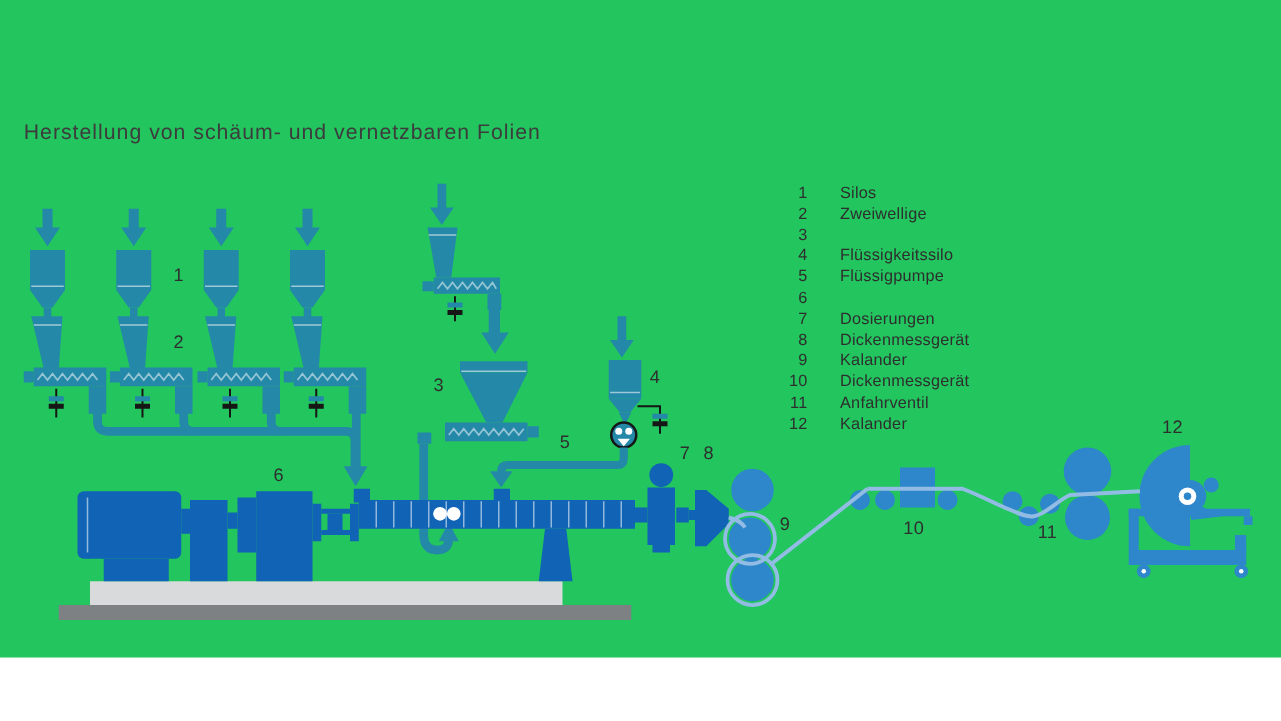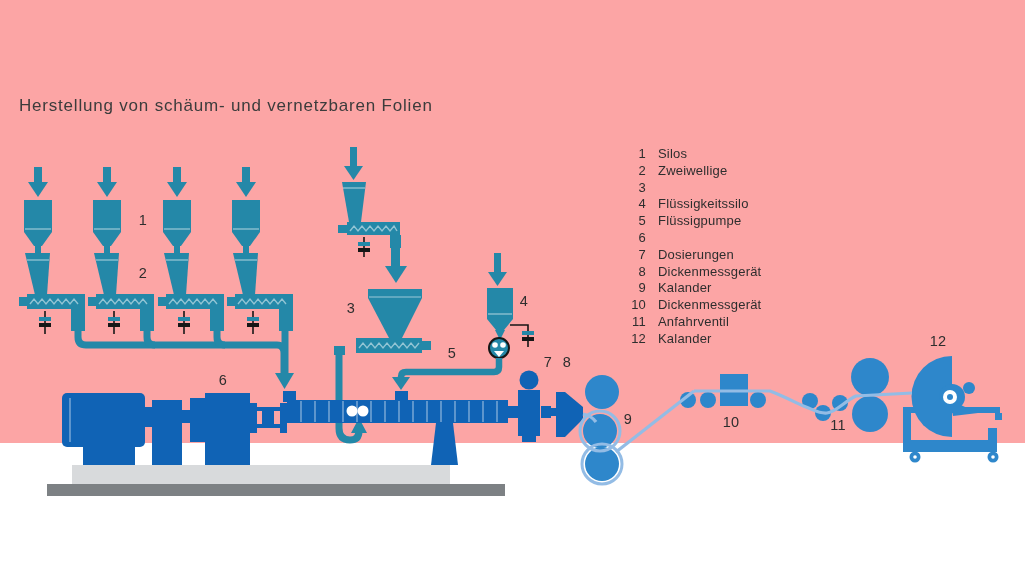--- a/index.html
+++ b/index.html
@@ -2,27 +2,27 @@
 <html style="--teal: #2488A8; --extruder_blue: #1063B5; --downstream_blue: #2E87CB; --film_blue: #93BCE5; --platform_grey: #D8DADC; --floor_grey: #7D8184; --text: #2E2E2E;"><head>
 <meta charset="utf-8">
 <style>
   :root{
     --teal:#2488A8; --extruder_blue:#1063B5; --downstream_blue:#2E87CB;
     --film_blue:#93BCE5; --platform_grey:#D8DADC; --floor_grey:#7D8184; --text:#2E2E2E;
   }
   *{box-sizing:border-box;margin:0;padding:0}
   html,body{width:1025px;height:577px;background:#fff;overflow:hidden;
     font-family:"Liberation Sans",sans-serif}
-  .stage{position:relative;width:1025px;height:443px;background:#fca5a5}
+  .stage{position:relative;width:1025px;height:526px;background:#22c55e}
   .title{position:absolute;left:19px;top:96px;font-size:17px;letter-spacing:.8px;
     color:#3c3c3c;font-weight:400}
   .legend{position:absolute;left:628px;top:146px;color:var(--text);font-size:13px}
   .lrow{display:flex;line-height:16.8px;letter-spacing:.2px}
   .lnum{width:18px;text-align:right;flex:none}
-  .ltext{margin-left:12px;white-space:nowrap}
+  .ltext{margin-left:26px;white-space:nowrap}
   svg{position:absolute;left:0;top:0}
   .f-teal{fill:var(--teal)} .s-teal{stroke:var(--teal);fill:none}
   .f-royal{fill:var(--extruder_blue)}
   .f-blue{fill:var(--downstream_blue)}
   .s-film{stroke:var(--film_blue);fill:none}
   .f-white{fill:#fff}
   .s-wline{stroke:rgba(255,255,255,.55);stroke-width:1.2;fill:none}
   .s-zig{stroke:rgba(255,255,255,.5);stroke-width:1.4;fill:none}
   .f-dark{fill:#161616} .s-dark{stroke:#161616;stroke-width:1.6;fill:none}
   .lbl{font-family:"Liberation Sans",sans-serif;font-size:14.5px;fill:var(--text);letter-spacing:.3px}

